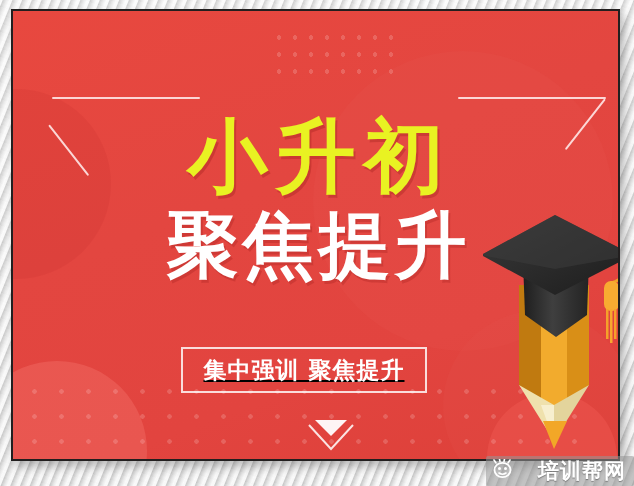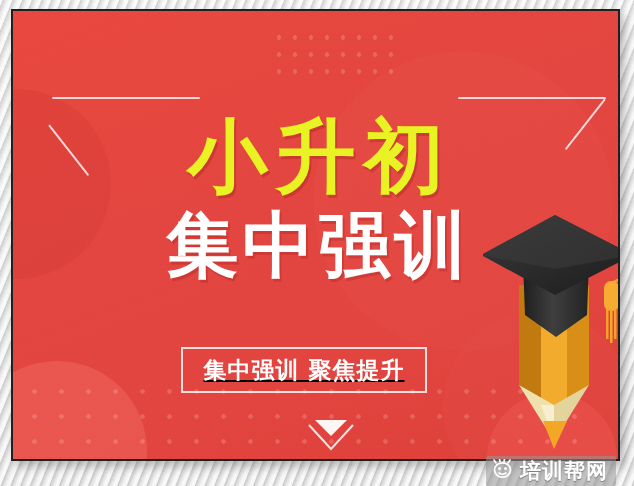--- a/index.html
+++ b/index.html
@@ -165,21 +165,21 @@
   }
 
   
   .watermark {
     position: absolute;
     left: 486px;
     top: 456px;
     height: 30px;
     display: flex;
     align-items: center;
-    gap: 6px;
+    gap: 24px;
     padding: 0 8px 0 6px;
     background: rgba(150,150,150,0.55);
     border-radius: 2px;
   }
   .watermark-text {
     font-family: "DejaVu Sans", "Liberation Sans", sans-serif;
     font-size: 21px;
     font-weight: bold;
     color: #ffffff;
     letter-spacing: 1px;
@@ -211,21 +211,21 @@
       <div class="h"></div>
         <div class="d"></div>
     </div>
     <div class="bracket bracket-right">
       <div class="h"></div>
         <div class="d"></div>
     </div>
 
     <div class="headline-wrap">
       <div class="headline-yellow">小升初</div>
-      <div class="headline-white">集中强训</div>
+      <div class="headline-white">聚焦提升</div>
     </div>
 
     <div class="subtitle-box">
       <span class="subtitle-text">集中强训 聚焦提升</span>
     </div>
 
     <div class="arrow">
       <svg width="58" height="40" viewBox="0 0 58 40">
         <polygon points="13,5 45,5 29,21" fill="#ffffff" opacity="0.95"></polygon>
         <polyline points="7,10 29,34 51,10" fill="none" stroke="#ffffff" stroke-width="2" opacity="0.85"></polyline>

